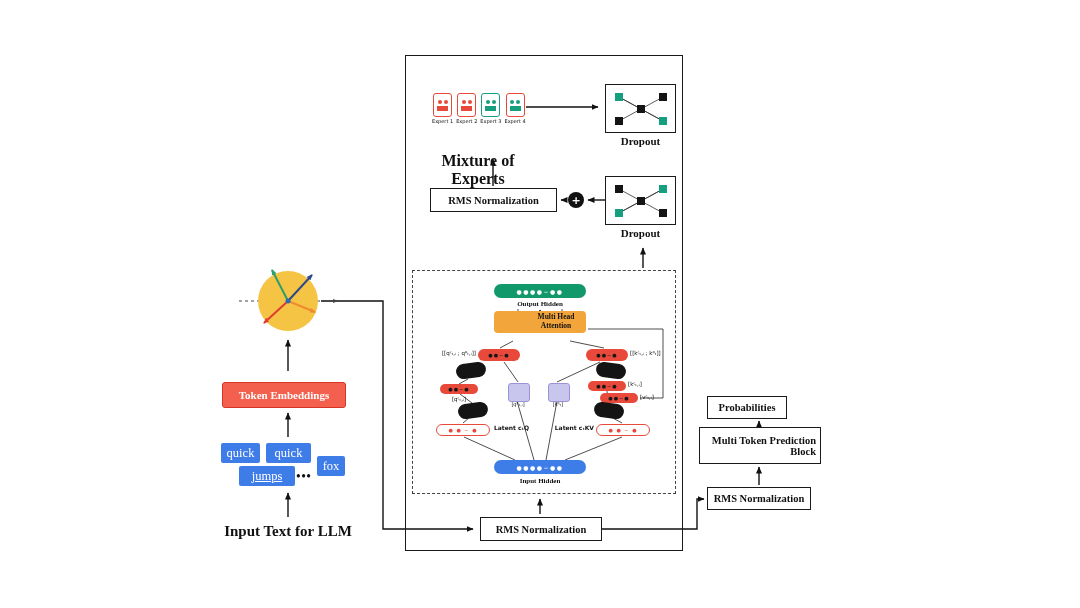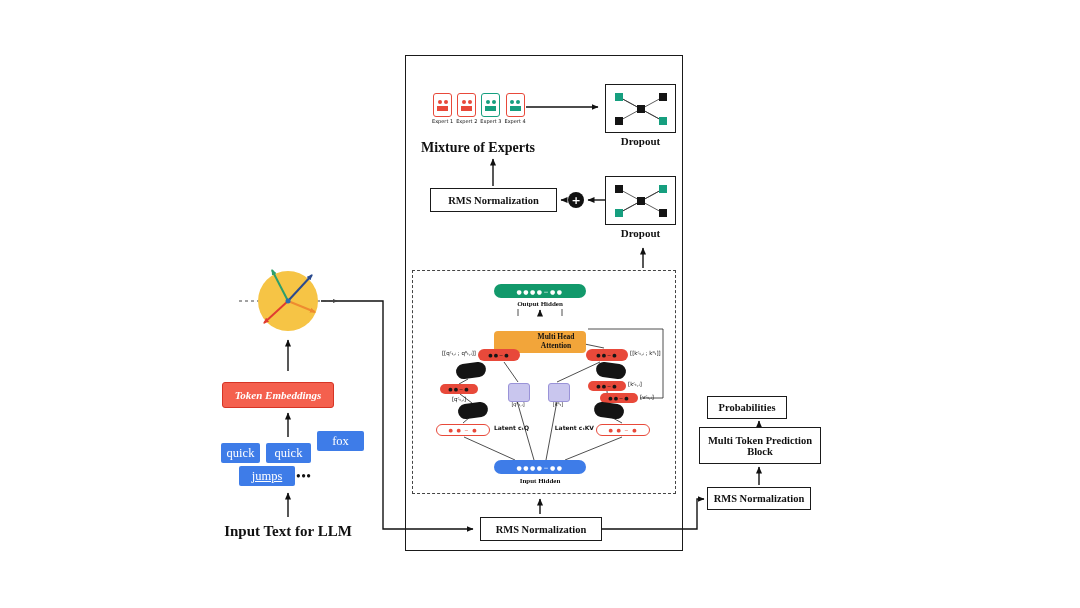--- a/index.html
+++ b/index.html
@@ -1,21 +1,21 @@
 <!DOCTYPE html>
 <html style="--red: #e8493a; --teal: #169f7f; --green: #12996b; --blue: #3e7ce8; --orange: #f2a53a; --yellow: #f6c445; --lavender: #c9c6ee; --tomato: #f4604e; --ink: #111111;"><head>
 <meta charset="utf-8">
 <style>
   html,body{margin:0;padding:0;background:#fff;}
   #canvas{position:relative;width:1080px;height:608px;background:#fff;overflow:hidden;
           font-family:"Liberation Serif",serif;color:#111;}
   svg{display:block;}
   .abs{position:absolute;}
   .box{position:absolute;border:1.3px solid #1a1a1a;background:#fff;display:flex;align-items:center;
-       justify-content:center;text-align:center;font-weight:bold;color:#111;box-sizing:border-box;}
+       justify-content:center;text-align:right;font-weight:bold;color:#111;box-sizing:border-box;}
   .cap{position:absolute;text-align:center;font-weight:bold;color:#111;}
   .bar{position:absolute;display:flex;align-items:center;justify-content:center;
        font-family:"DejaVu Sans",sans-serif;box-sizing:border-box;}
   .tiny{position:absolute;font-family:"DejaVu Sans",sans-serif;color:#111;line-height:1.1;}
   .blob{position:absolute;background:#141414;border-radius:8px;}
   .chip{position:absolute;background:var(--blue,#3e7ce8);color:#fff;display:flex;align-items:center;
         justify-content:center;font-size:12.5px;border-radius:2px;}
   .dots-white{color:#fff;font-size:6px;letter-spacing:1.5px;}
   .dots-black{color:#161616;font-size:5px;letter-spacing:1px;}
   .dots-red{color:var(--red,#e8493a);font-size:5px;letter-spacing:1px;}
@@ -104,30 +104,30 @@
       <line x1="6" y1="46" x2="104" y2="46" stroke="#444" stroke-width="1" stroke-dasharray="3,3" marker-end="url(#vk)"></line>
       <circle cx="55" cy="46" r="30" fill="#f6c445"></circle>
       <line x1="55" y1="46" x2="39" y2="15" stroke="#2e9e6b" stroke-width="2" marker-end="url(#vg)"></line>
       <line x1="55" y1="46" x2="79" y2="20" stroke="#2b4a8e" stroke-width="2" marker-end="url(#vn)"></line>
       <line x1="55" y1="46" x2="31" y2="68" stroke="#e03c31" stroke-width="2" marker-end="url(#vr)"></line>
       <line x1="55" y1="46" x2="82" y2="57" stroke="#ee8b30" stroke-width="2" marker-end="url(#vo)"></line>
       <circle cx="55" cy="46" r="2.5" fill="#2b6cb0"></circle>
     </svg>
   </div>
 
-  <div class="box" style="left:222px;top:382px;width:112px;height:26px;background:var(--tomato,#f4604e);border-color:#d63425;color:#fff;font-size:11px;border-radius:3px;font-style:italic;">
+  <div class="box" style="left:222px;top:382px;width:124px;height:26px;background:var(--tomato,#f4604e);border-color:#d63425;color:#fff;font-size:11px;border-radius:3px;">
     <span>Token Embeddings</span>
   </div>
   <div class="chip" style="left:221px;top:443px;width:39px;height:20px;">
       <span>quick</span>
     </div>
   <div class="chip" style="left:266px;top:443px;width:45px;height:20px;">
       <span>quick</span>
     </div>
-  <div class="chip" style="left:317px;top:431px;width:47px;height:20px;">
+  <div class="chip" style="left:317px;top:456px;width:28px;height:20px;">
       <span>fox</span>
     </div>
   <div class="chip" style="left:239px;top:466px;width:56px;height:20px;text-decoration:underline;">
       <span>jumps</span>
     </div>
   <div class="cap" style="left:288px;top:469px;width:32px;font-size:12px;letter-spacing:1px;">•••</div>
   <div class="cap" style="left:193px;top:523px;width:190px;font-size:15px;">Input Text for LLM</div>
 
   <div class="abs" style="left:405px;top:55px;width:278px;height:496px;border:1.3px solid #1a1a1a;box-sizing:border-box;"></div>
 
@@ -166,21 +166,21 @@
       <div class="expert mix">
           <div class="edots">
             <span class="edot"></span>
             <span class="edot"></span>
           </div>
           <div class="ebar"></div>
         </div>
       <div class="elabel">Expert 4</div>
     </div>
   </div>
-  <div class="cap" style="left:418px;top:140px;width:120px;font-size:14px;">Mixture of Experts</div>
+  <div class="cap" style="left:418px;top:152px;width:120px;font-size:16px;">Mixture of Experts</div>
 
   <div class="dropbox" style="left:605px;top:84px;">
     <svg width="60" height="40" viewBox="0 0 60 40">
       <g stroke="#333" stroke-width="0.8">
         <line x1="8" y1="8" x2="30" y2="20"></line>
           <line x1="8" y1="32" x2="30" y2="20"></line>
         <line x1="30" y1="20" x2="52" y2="8"></line>
           <line x1="30" y1="20" x2="52" y2="32"></line>
         <line x1="8" y1="8" x2="52" y2="32"></line>
       </g>
@@ -219,21 +219,21 @@
     <span>+</span>
   </div>
 
   <div class="abs" style="left:412px;top:270px;width:264px;height:224px;border:1.1px dashed #444;box-sizing:border-box;"></div>
 
   <div class="bar dots-white" style="left:494px;top:284px;width:92px;height:14px;border-radius:7px;background:var(--green,#12996b);">
       <span>●●●●−●●</span>
     </div>
   <div class="cap" style="left:494px;top:300px;width:92px;font-size:7px;">Output Hidden</div>
 
-  <div class="bar" style="left:494px;top:331px;width:92px;height:22px;border-radius:4px;background:var(--orange,#f2a53a);padding-left:32px;">
+  <div class="bar" style="left:494px;top:311px;width:92px;height:22px;border-radius:4px;background:var(--orange,#f2a53a);padding-left:32px;">
     <span style="width:58px;text-align:center;font-family:'Liberation Serif',serif;font-weight:bold;font-size:7.5px;line-height:1.15;color:#111;">Multi Head Attention</span>
   </div>
 
   <div class="bar redbar dots-black" style="left:478px;top:349px;width:42px;height:12px;">
       <span>●●−●</span>
     </div>
   <div class="bar redbar dots-black" style="left:586px;top:349px;width:42px;height:12px;">
       <span>●●−●</span>
     </div>
   <div class="tiny" style="left:422px;top:350px;width:54px;text-align:right;font-size:5.5px;">[[qᶜₜ,ᵢ ; qᴿₜ,ᵢ]]</div>

